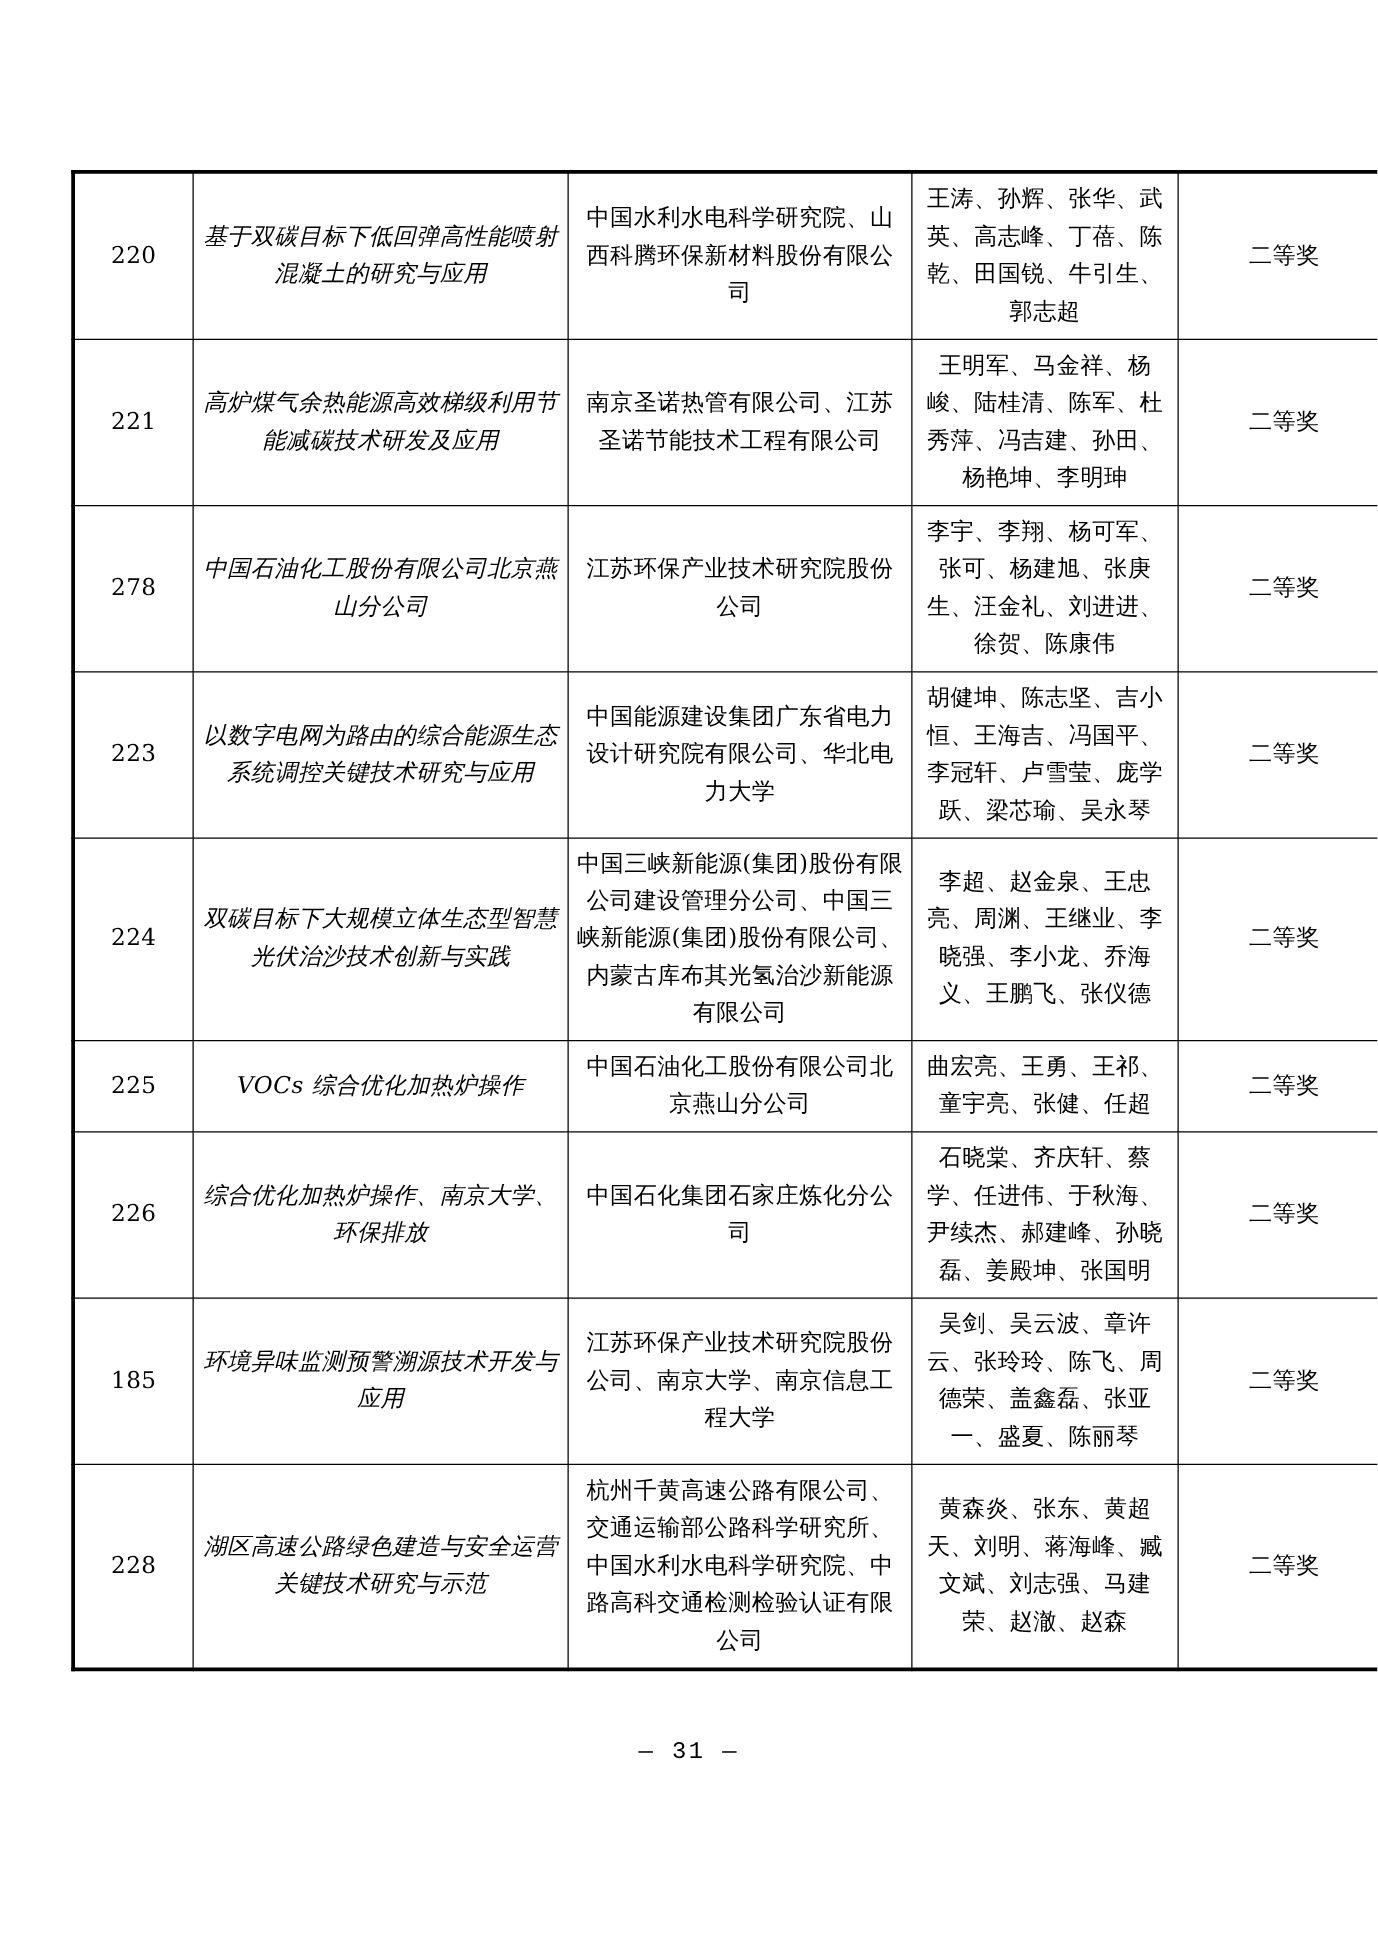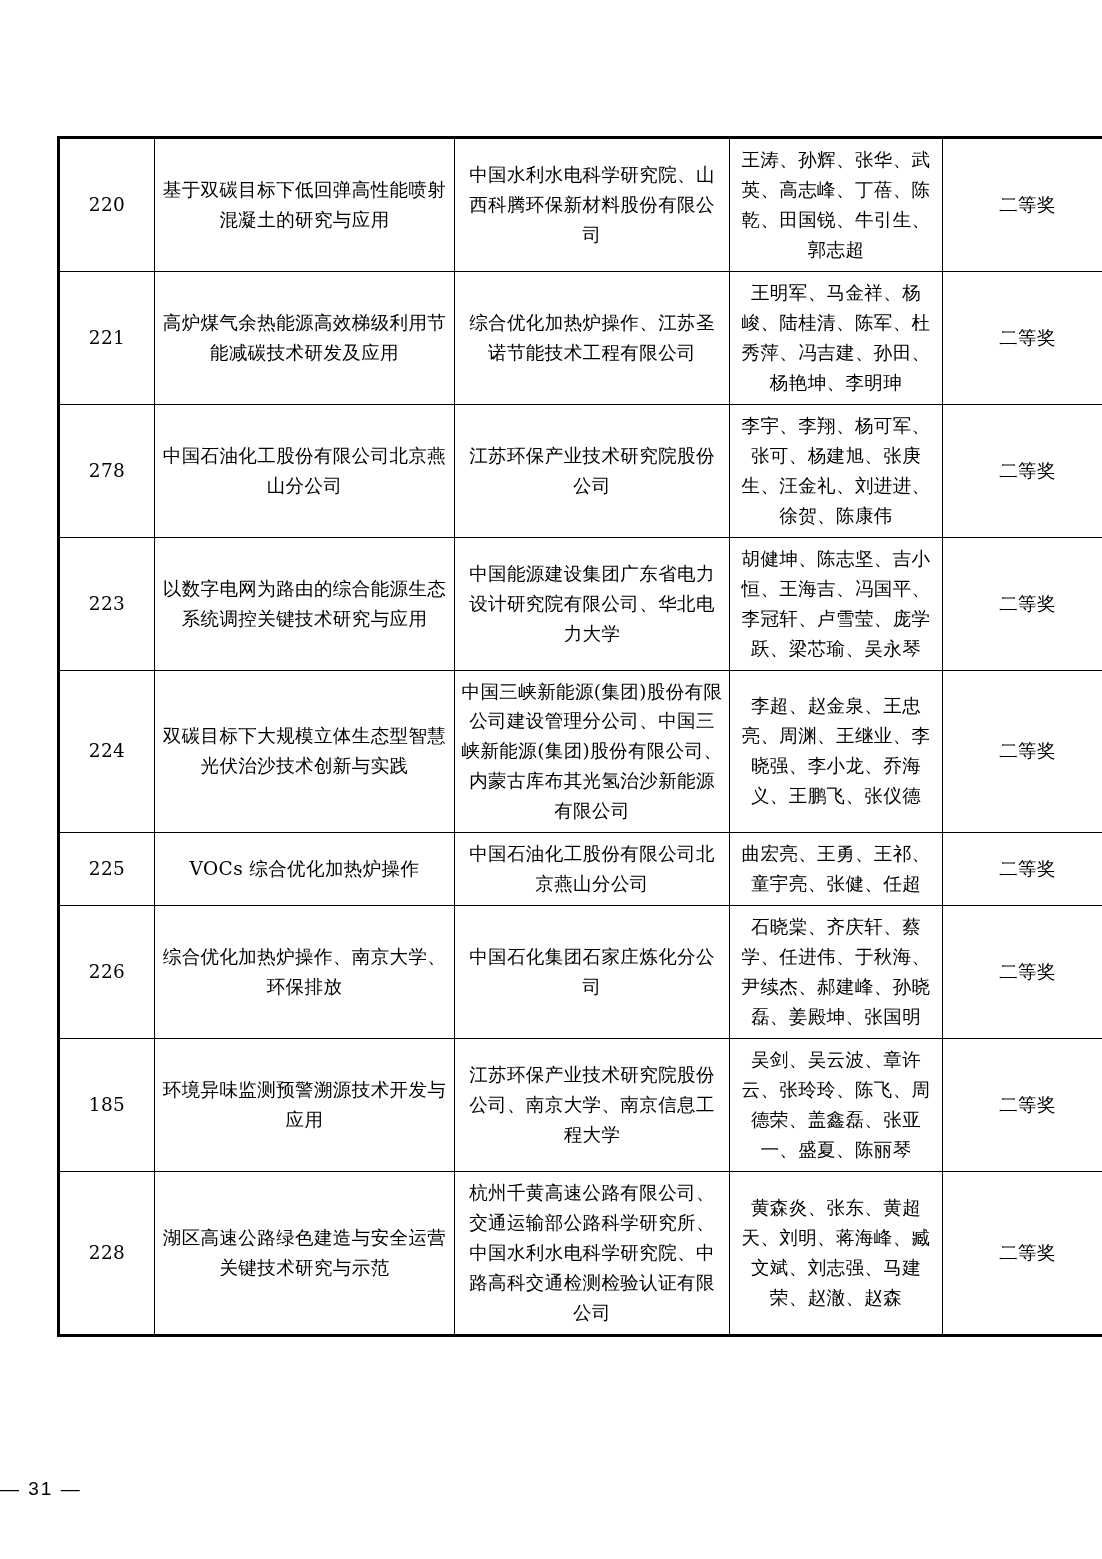--- a/index.html
+++ b/index.html
@@ -38,43 +38,44 @@
     color: #000;
     font-family: "DejaVu Serif", "Liberation Serif", serif;
     letter-spacing: 0.4px;
   }
   td.col-no {
     width: 82px;
     font-size: 19px;
   }
   td.col-name {
     width: 287px;
+    font-style: italic;
   }
   td.col-unit {
     width: 262px;
   }
   td.col-people {
     width: 200px;
   }
   td.col-award {
     width: 157px;
     white-space: nowrap;
   }
   .cell-text {
     display: block;
     word-break: break-all;
   }
   .page-number {
     position: absolute;
     left: 0;
     right: 0;
-    top: 1478px;
-    text-align: left;
+    top: 1390px;
+    text-align: center;
     font-size: 19px;
-    font-family: Liberation Sans, sans-serif;
+    font-family: Liberation Mono, monospace;
     color: #000;
     letter-spacing: 2px;
   }
 </style>
 </head>
 <body>
 
 <div class="page">
 
   <div class="table-wrap">
@@ -98,21 +99,21 @@
             </td>
         </tr>
         <tr>
           <td class="col-no">
               <span class="cell-text">221</span>
             </td>
           <td class="col-name">
               <span class="cell-text">高炉煤气余热能源高效梯级利用节能减碳技术研发及应用</span>
             </td>
           <td class="col-unit">
-              <span class="cell-text">综合优化加热炉操作、江苏圣诺节能技术工程有限公司</span>
+              <span class="cell-text">南京圣诺热管有限公司、江苏圣诺节能技术工程有限公司</span>
             </td>
           <td class="col-people">
               <span class="cell-text">王明军、马金祥、杨峻、陆桂清、陈军、杜秀萍、冯吉建、孙田、杨艳坤、李明珅</span>
             </td>
           <td class="col-award">
               <span class="cell-text">二等奖</span>
             </td>
         </tr>
         <tr>
           <td class="col-no">

